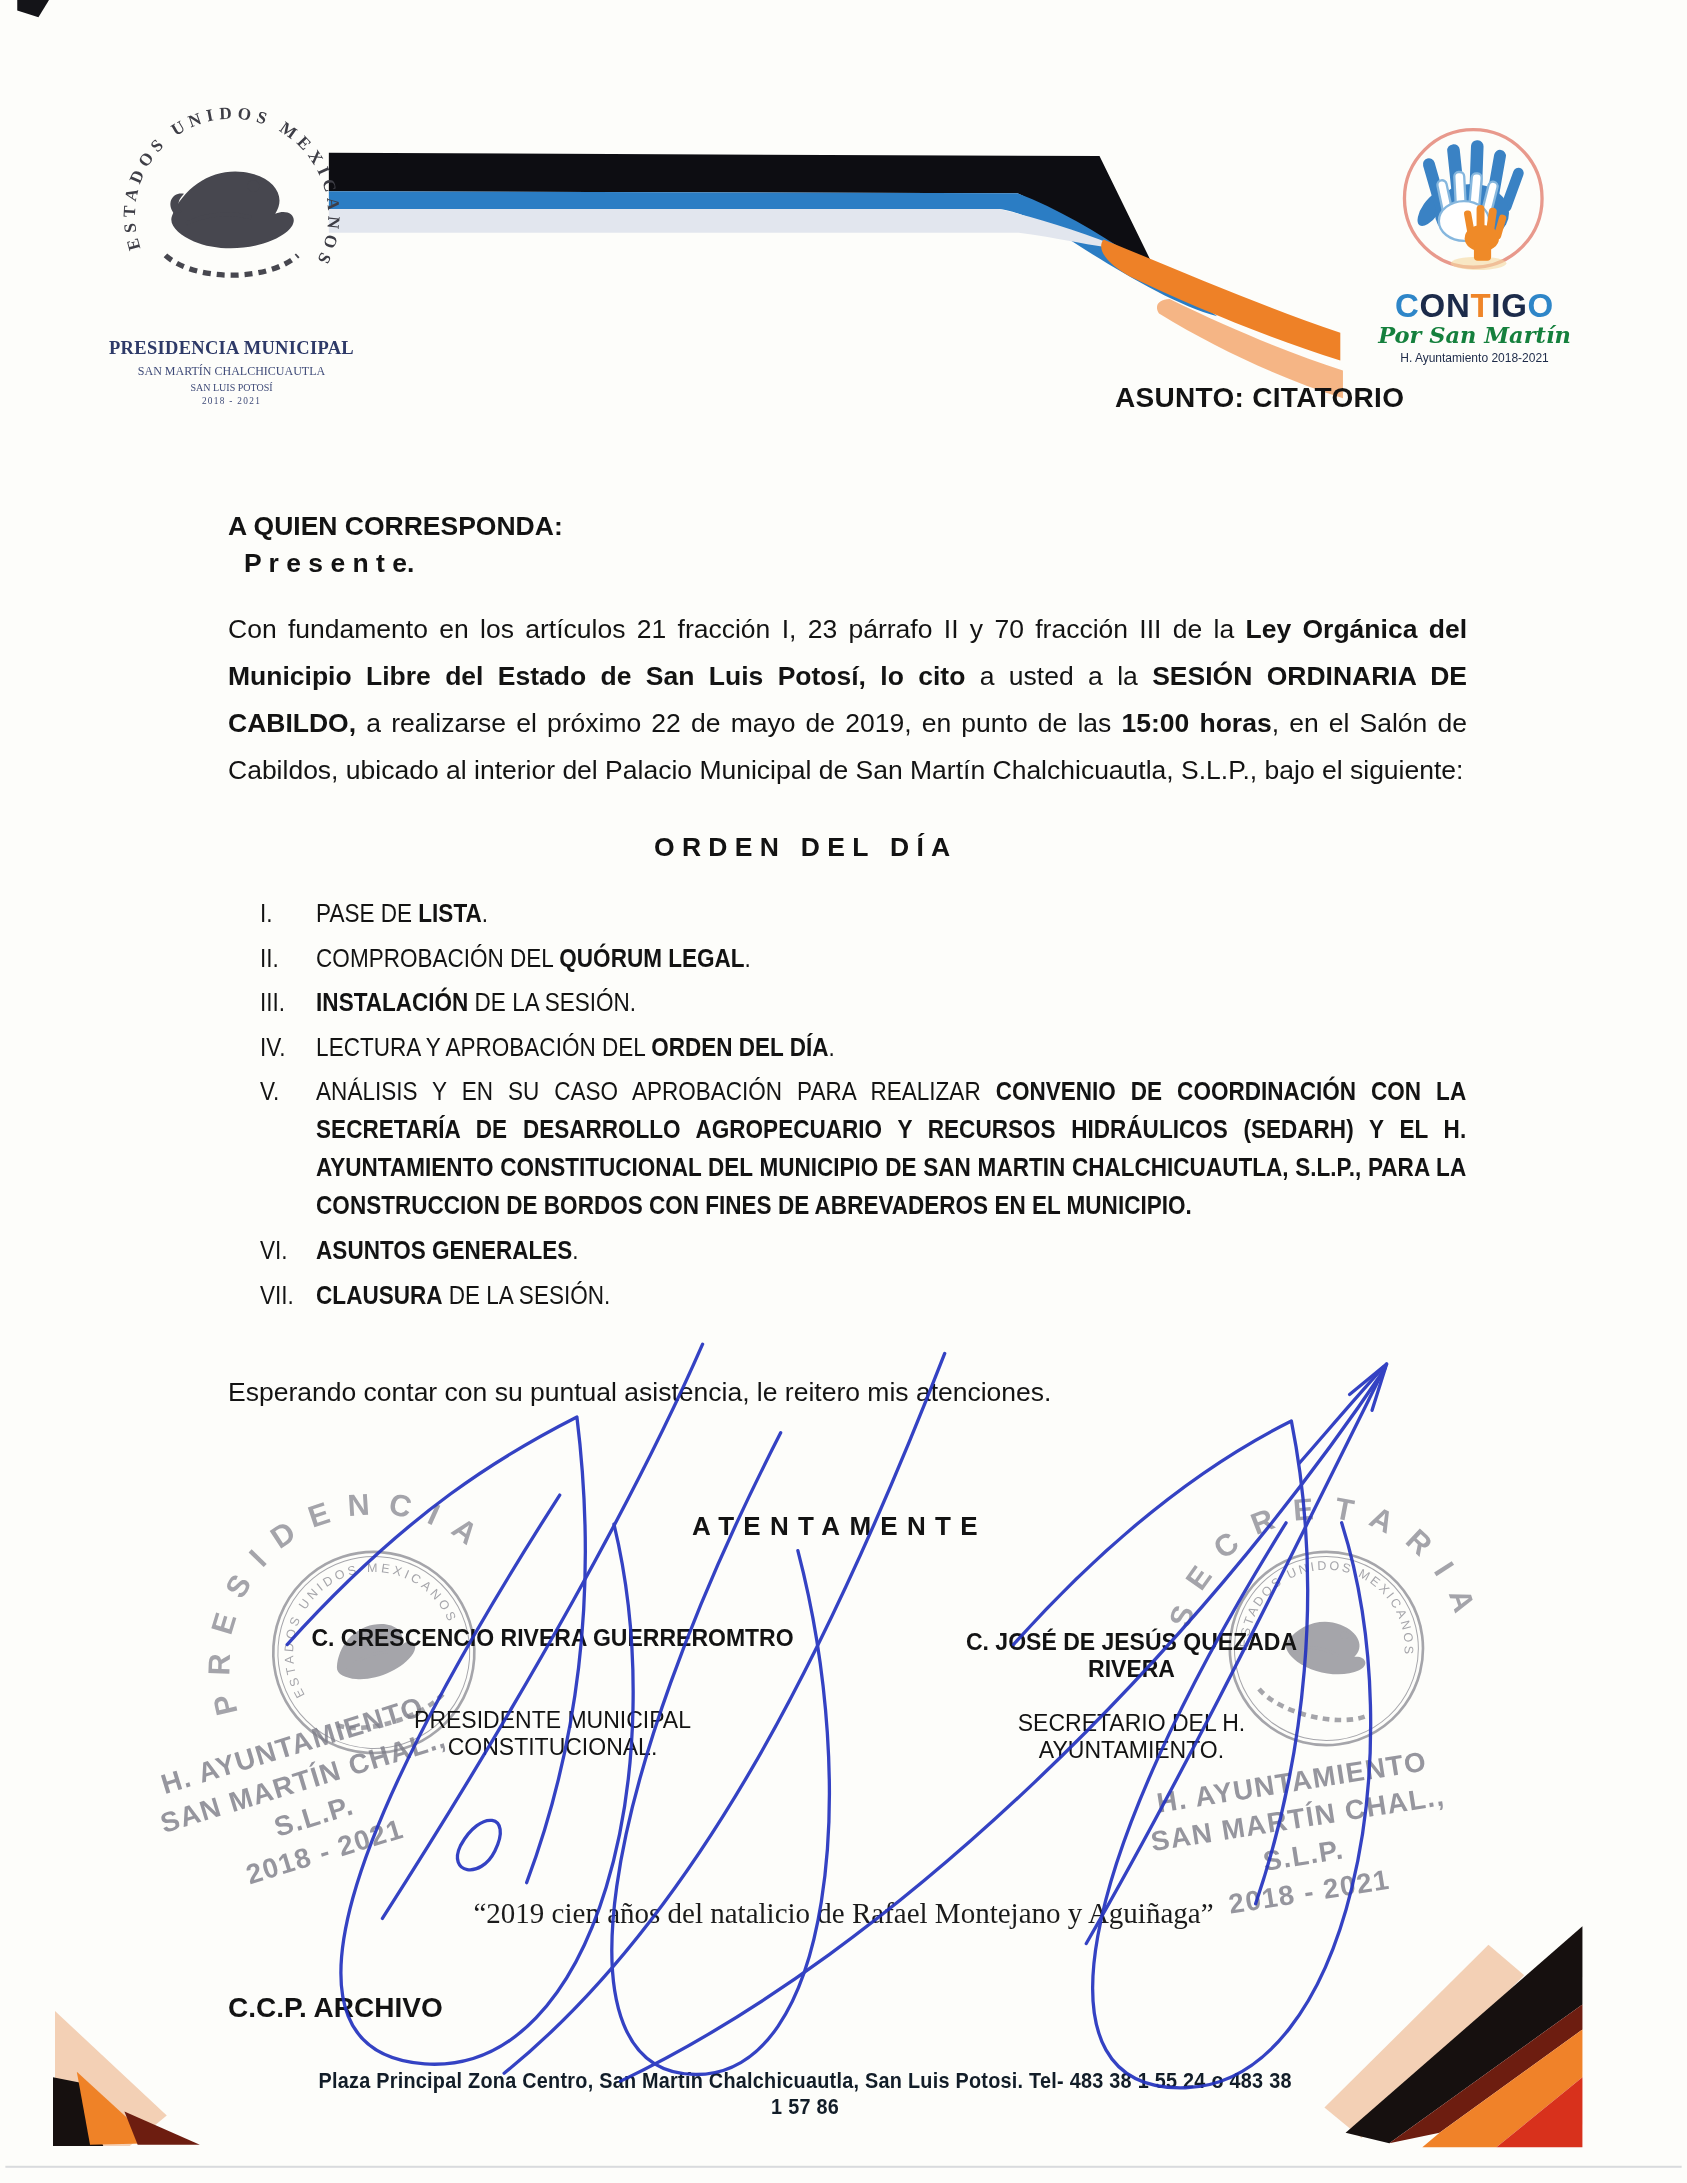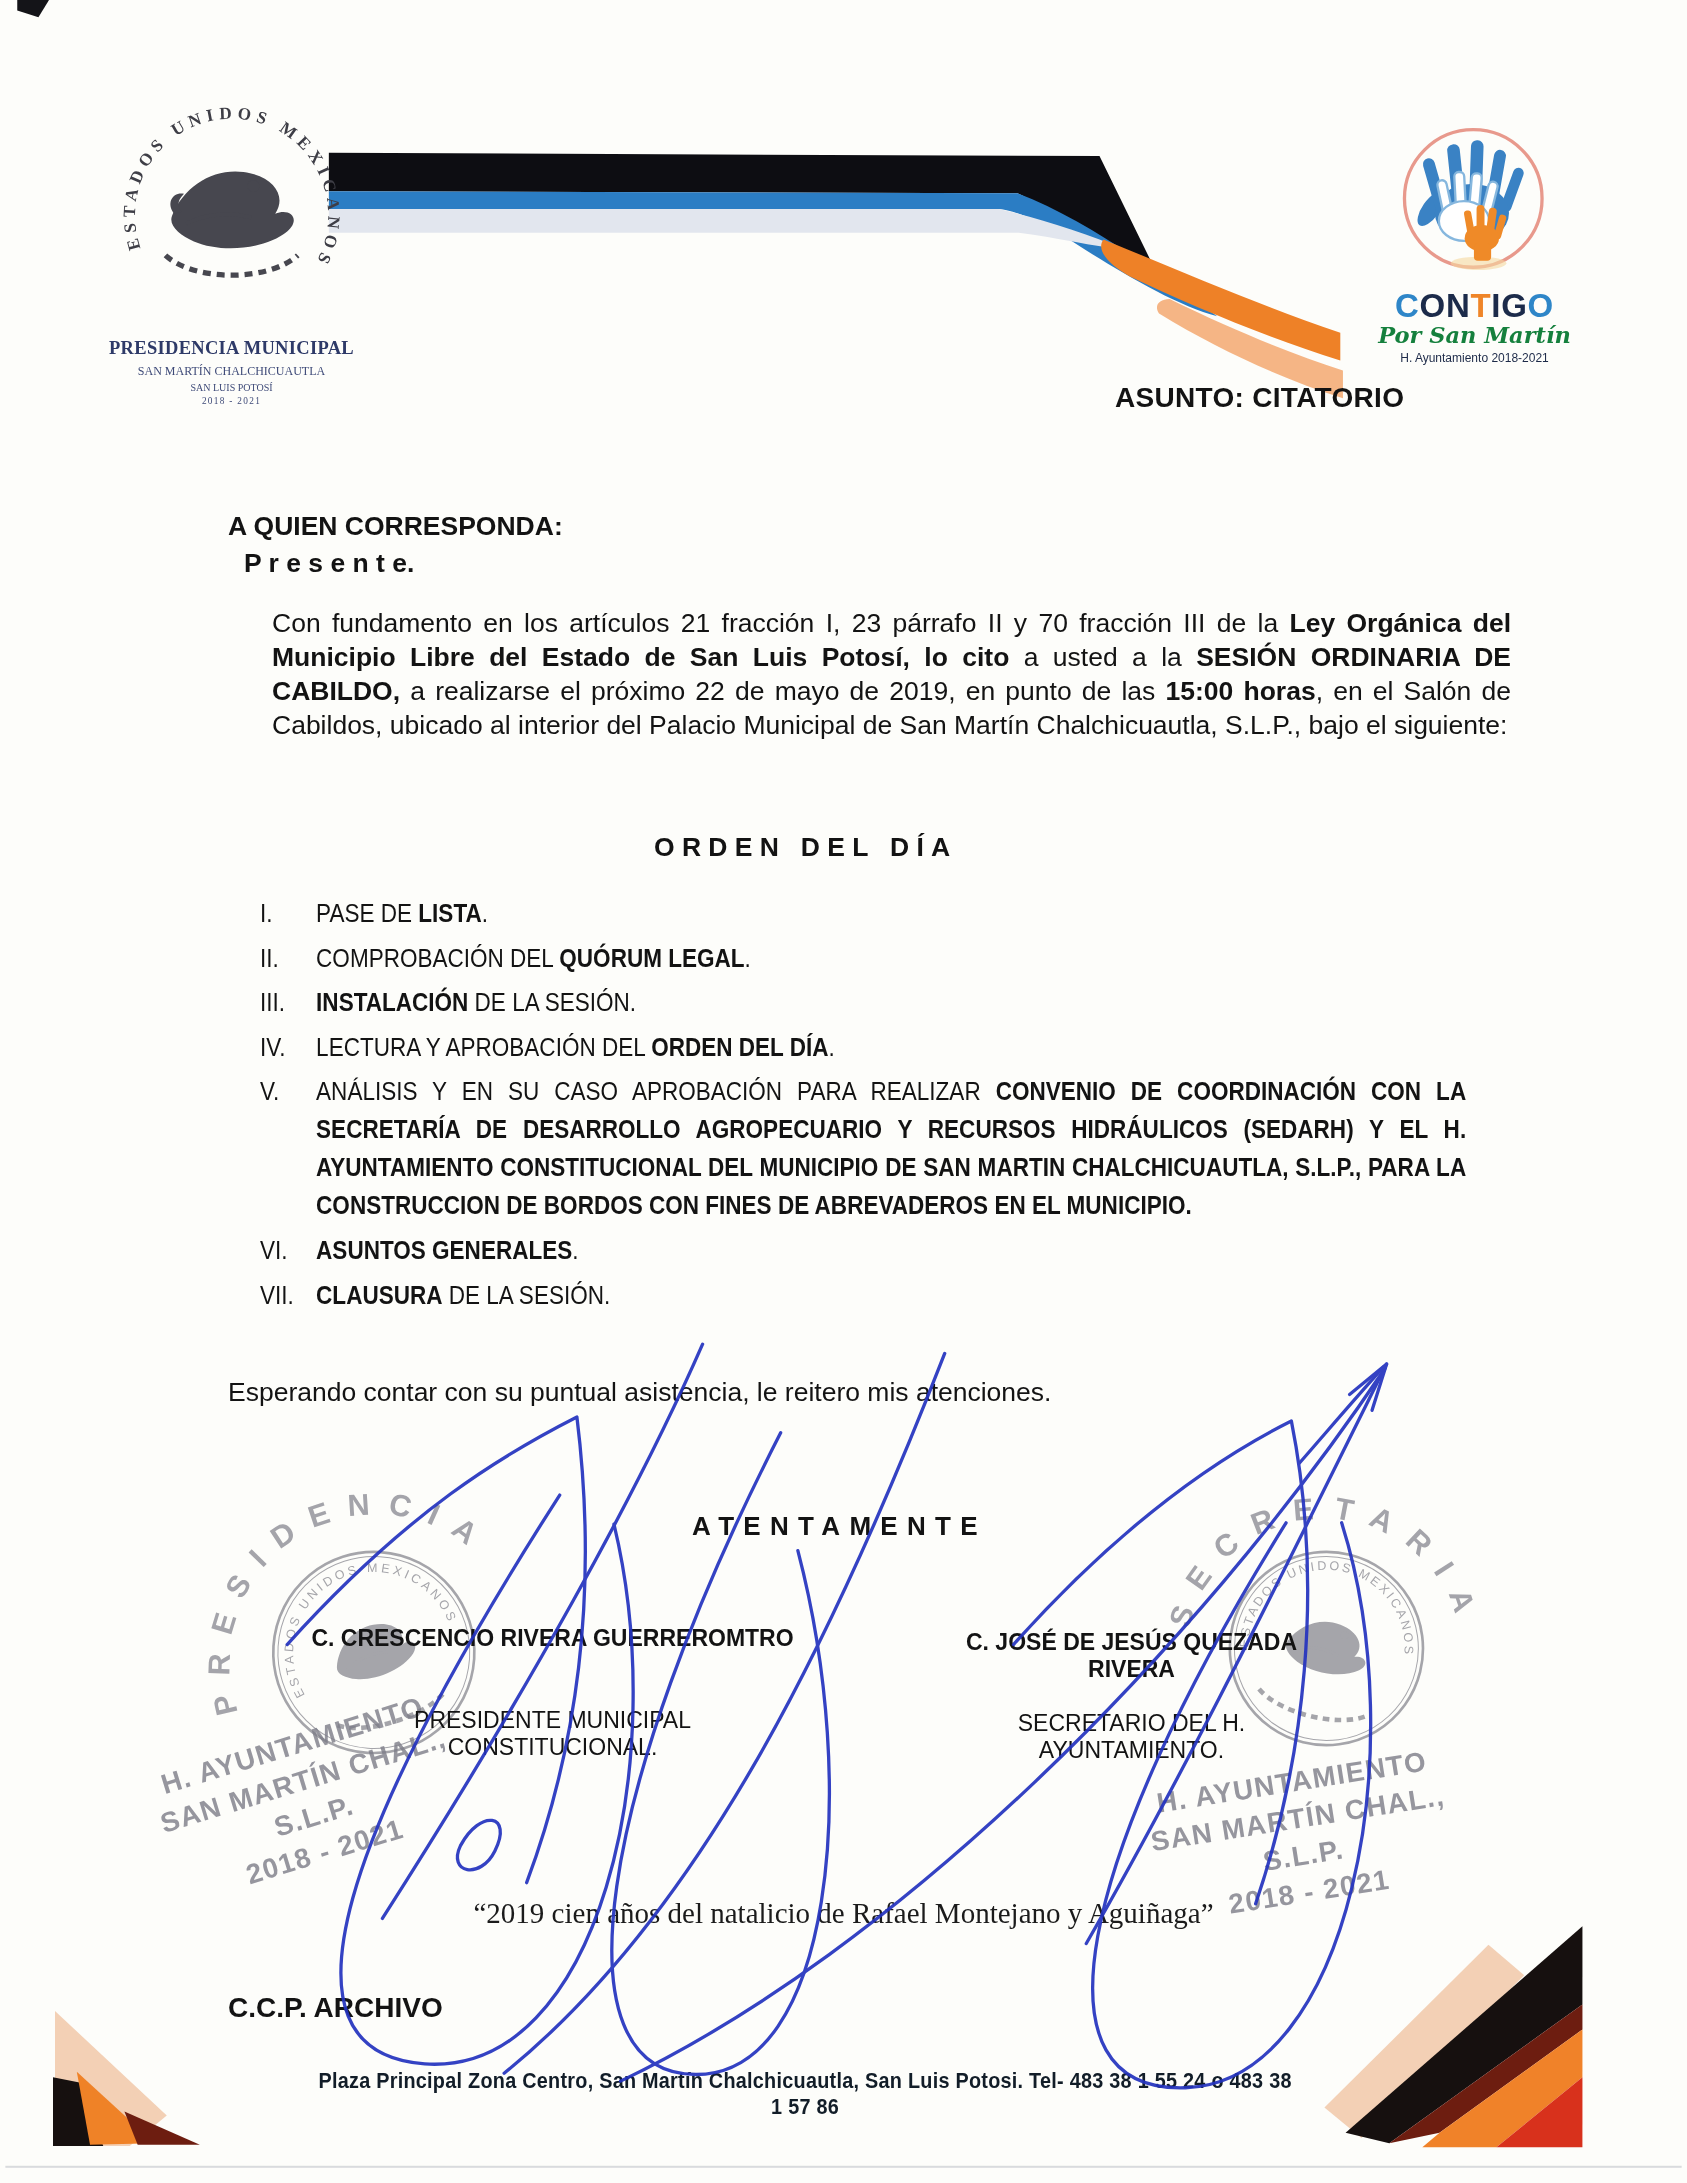--- a/index.html
+++ b/index.html
@@ -8,21 +8,21 @@
         font-family:"Liberation Sans",sans-serif;color:#131313;}
   svg.layer{position:absolute;left:0;top:0;width:1687px;height:2183px;}
   .txt{position:absolute;z-index:2;}
   .bg{z-index:1;}
   .ink{z-index:3;pointer-events:none;}
   .b{font-weight:700;}
   .subject{left:1095px;top:382px;font-size:28px;font-weight:700;letter-spacing:0.3px;margin-left:20px;}
   .dateline{left:577px;top:451px;font-size:29px;}
   .recip1{left:228px;top:511px;font-size:26.5px;font-weight:700;}
   .recip2{left:244px;top:548px;font-size:26.5px;font-weight:700;}
-  .bodypara{left:228px;top:606px;width:1239px;font-size:26.5px;line-height:34px;text-align:justify;margin-left:44px;}
+  .bodypara{left:228px;top:606px;width:1239px;font-size:26.5px;line-height:47px;text-align:justify;}
   .orden{left:654px;top:832px;font-size:26.5px;font-weight:700;letter-spacing:7.3px;}
   .agenda{left:260px;top:894px;width:1419px;font-size:26.5px;line-height:38px;
           transform:scaleX(.85);transform-origin:left top;}
   .ag-row{display:flex;margin-bottom:6.6px;}
   .ag-num{flex:0 0 66px;}
   .ag-text{flex:1;}
   .ag-text.justify{text-align:justify;}
   .closing{left:228px;top:1377px;font-size:26.5px;}
   .atent{left:692px;top:1511px;font-size:26px;font-weight:700;letter-spacing:9.3px;}
   .sig-name-l{left:311px;top:1625px;width:483px;text-align:center;font-size:23px;font-weight:700;}

